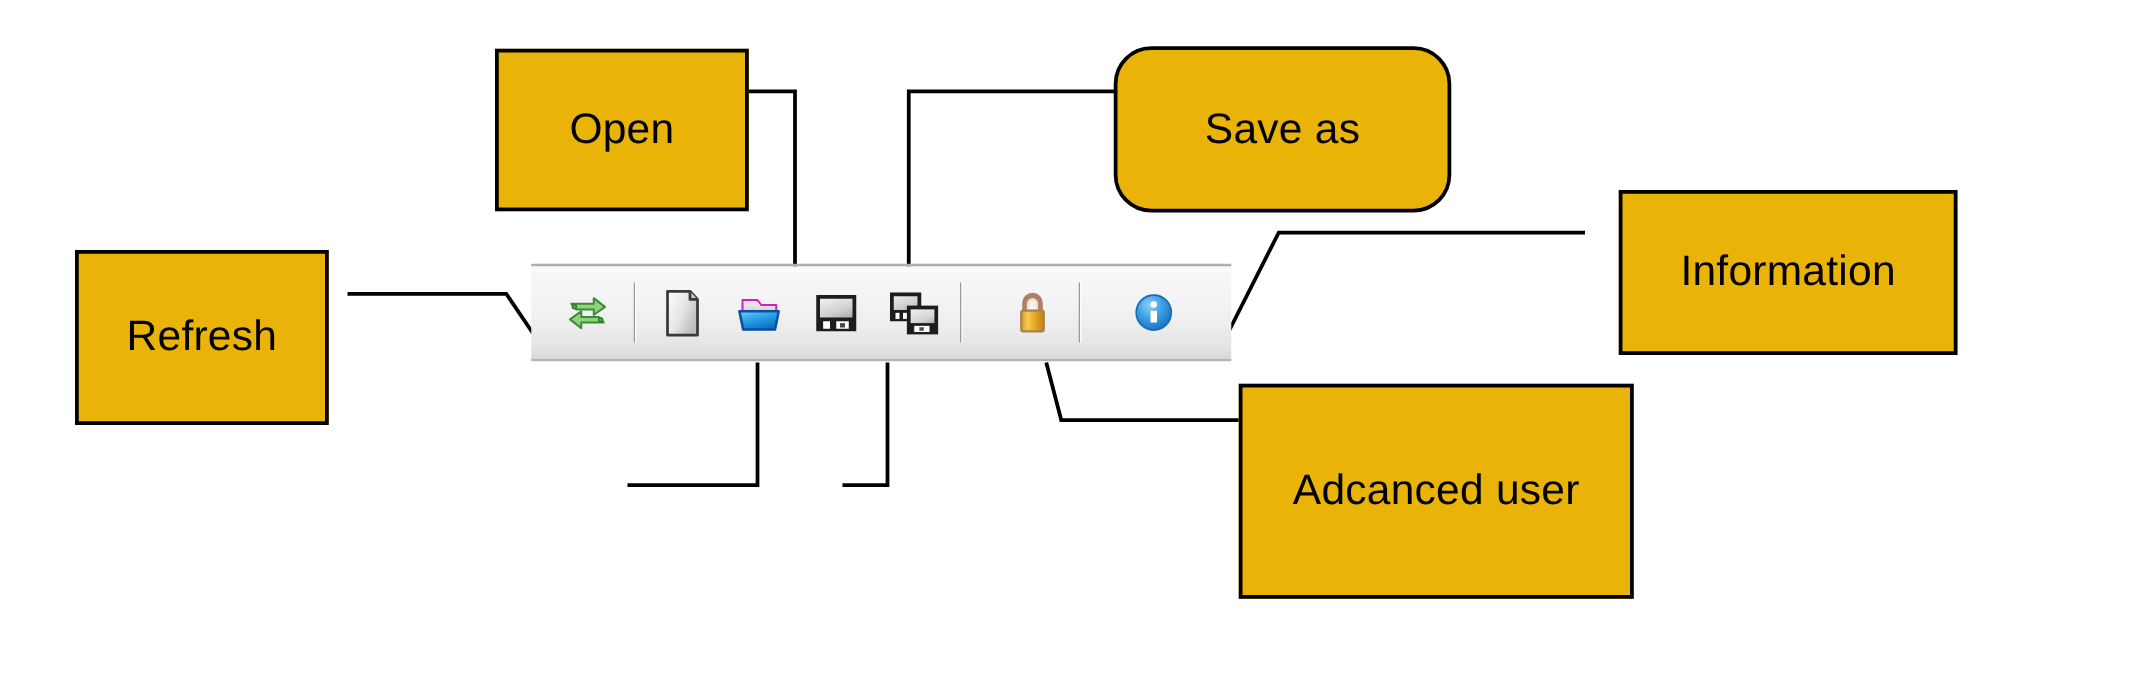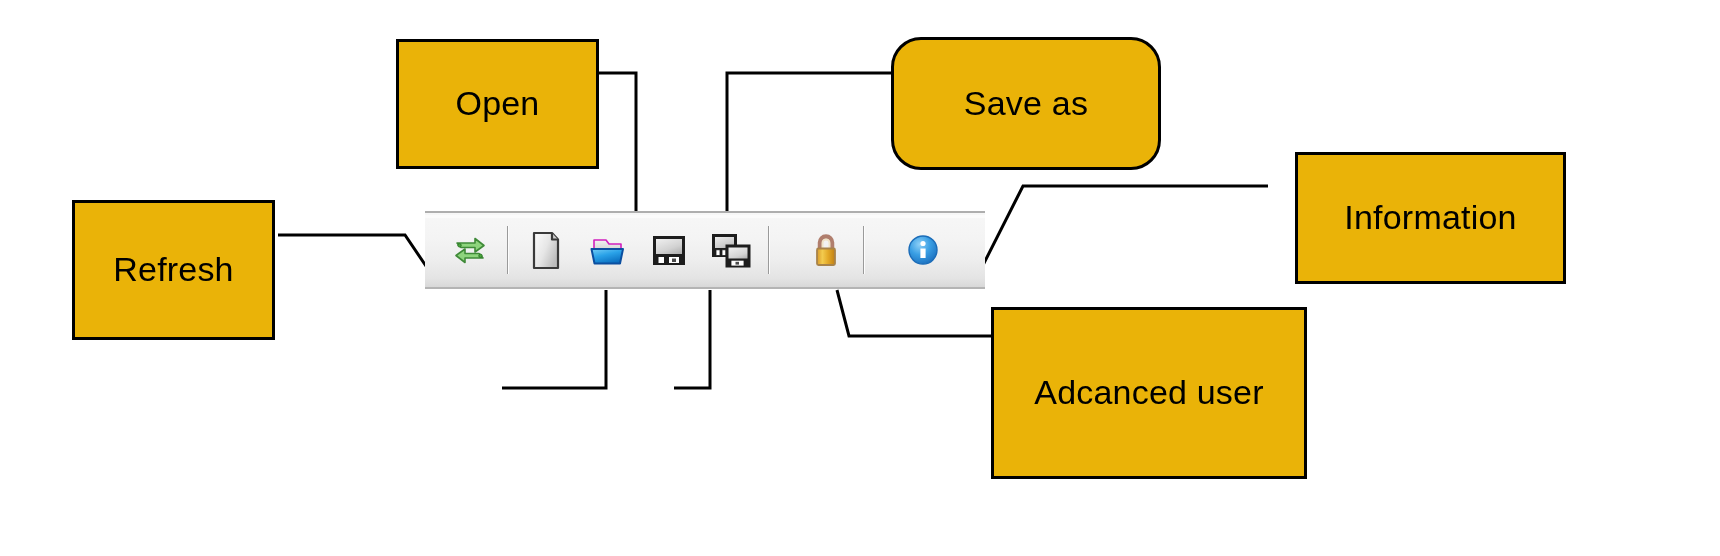--- a/index.html
+++ b/index.html
@@ -145,21 +145,21 @@
       <polyline points="38,2 38,100 2,100" fill="none" stroke="#000000" stroke-width="3"></polyline>
     </svg>
   </div>
 
   <div class="leader" style="left:833px; top:288px; width:160px; height:60px;">
     <svg width="160" height="60" viewBox="0 0 160 60">
       <polyline points="4,2 16,48 158,48" fill="none" stroke="#000000" stroke-width="3"></polyline>
     </svg>
   </div>
 
-  <div class="callout" style="left:72px; top:200px; width:203px; height:140px;">
+  <div class="callout" style="left:60px; top:200px; width:203px; height:140px;">
     <span class="callout-text">Refresh</span>
   </div>
 
   <div class="callout" style="left:396px; top:39px; width:203px; height:130px;">
     <span class="callout-text">Open</span>
   </div>
 
   <div class="callout" style="left:891px; top:37px; width:270px; height:133px;border-radius:30px;">
     <span class="callout-text">Save as</span>
   </div>

